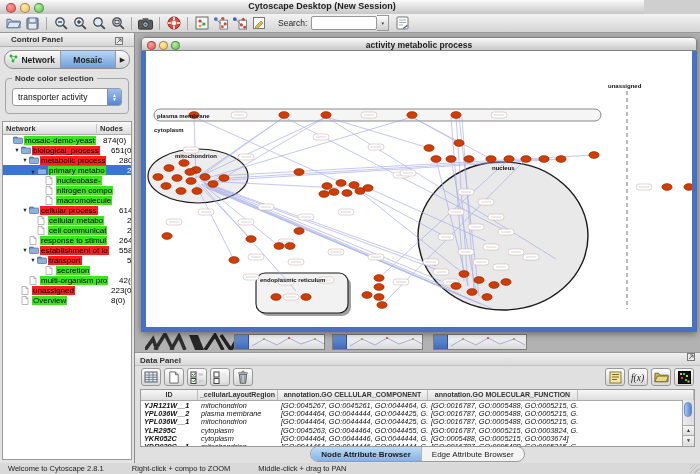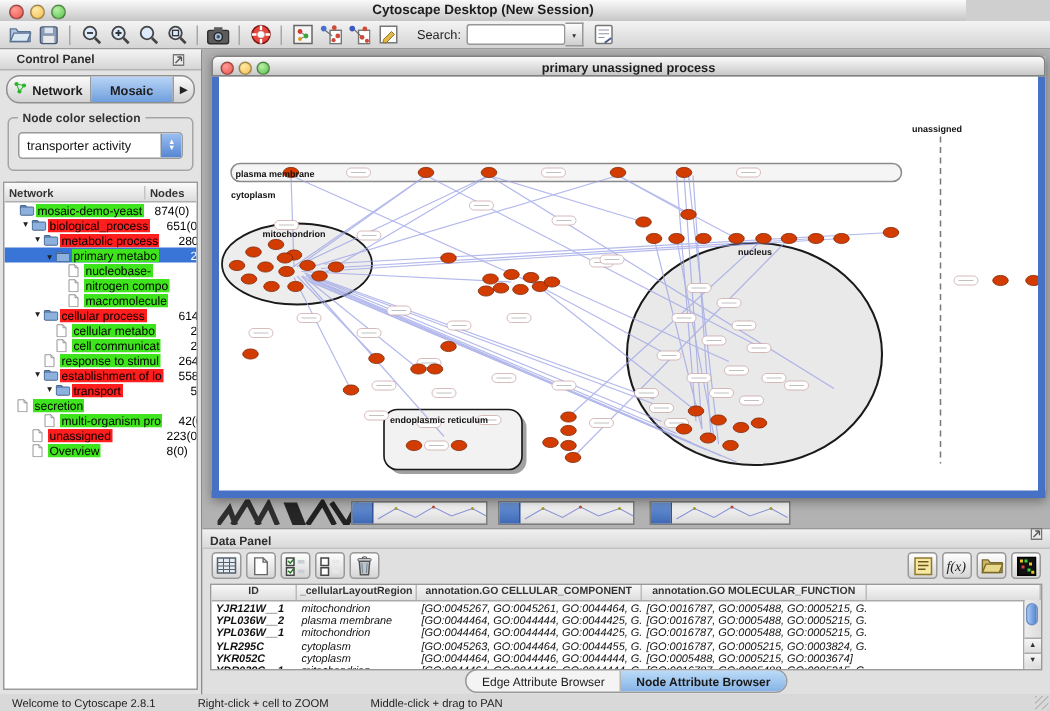--- a/index.html
+++ b/index.html
@@ -434,21 +434,21 @@
                   <path d="M0.5 2.5h3l1-1.5h0 0" fill="none"></path>
                   <rect x="0.5" y="1" width="4" height="2" rx=".5" fill="#7ba3d6" stroke="#3a5a85" stroke-width=".6"></rect>
                   <rect x="0.5" y="2" width="9" height="5.5" rx=".8" fill="#8db1de" stroke="#3a5a85" stroke-width=".6"></rect>
                 </svg>
               </span>
               <span class="tree-label red">transport</span>
             </div>
             <span class="tree-count">558(0)</span>
           </div>
           <div class="tree-row">
-            <div class="tree-name" style="">
+            <div class="tree-name" style="padding-left: 34px;">
               <span class="tree-exp"></span>
               <span class="tree-ico">
                 <svg width="8" height="9" viewBox="0 0 8 9">
                   <path d="M1 0.5h4l2 2v6H1z" fill="#fff" stroke="#8a8a8a" stroke-width=".6"></path>
                   <path d="M5 0.5v2h2" fill="none" stroke="#8a8a8a" stroke-width=".6"></path>
                 </svg>
               </span>
               <span class="tree-label green">secretion</span>
             </div>
           </div>
@@ -527,21 +527,21 @@
             </svg></div>
         </div></span>
 
     <div class="net-window">
       <div class="nw-titlebar">
         <div class="nw-lights">
           <span class="light red"></span>
           <span class="light yellow"></span>
           <span class="light green"></span>
         </div>
-        <div class="nw-title">primary unassigned process</div>
+        <div class="nw-title">activity metabolic process</div>
       </div>
       <div class="nw-body">
         <div id="graph-holder">
             <svg class="graph" width="546" height="276" viewBox="0 0 546 276">
               <g>
                 <rect x="8" y="58" width="447" height="12" rx="6" fill="#f5f5f5" stroke="#8a8a8a"></rect>
                 <ellipse cx="52" cy="125" rx="50" ry="27" fill="#ededed" stroke="#1a1a1a" stroke-width="1.2"></ellipse>
                 <ellipse cx="357" cy="185" rx="85" ry="74" fill="#e9e9e9" stroke="#1a1a1a" stroke-width="1.4"></ellipse>
                 <rect x="113" y="225" width="92" height="40" rx="9" fill="#a0a0a0"></rect>
                 <rect x="110" y="222" width="92" height="40" rx="9" fill="#f2f2f2" stroke="#1a1a1a" stroke-width="1.1"></rect>
@@ -885,25 +885,25 @@
       <div class="dp-scroll">
         <div class="dp-thumb"></div>
         <div class="dp-arrows">
           <div class="dp-arrow">▲</div>
           <div class="dp-arrow">▼</div>
         </div>
       </div>
     </div>
     <div class="dp-tabs">
       <div class="dp-tabgroup" id="dp-tabs">
+          <div class="dp-tab selected">Node Attribute Browser</div>
           <div class="dp-tab">Edge Attribute Browser</div>
-          <div class="dp-tab selected">Node Attribute Browser</div>
         </div>
     </div>
   </div>
 
   <div class="statusbar">
     <span>Welcome to Cytoscape 2.8.1</span>
-    <span>Right-click + cell to ZOOM</span>
+    <span>Right-click + compo to ZOOM</span>
     <span>Middle-click + drag to PAN</span>
   </div>
   <div class="resize-grip"></div>
 </div>
 
 </body></html>

